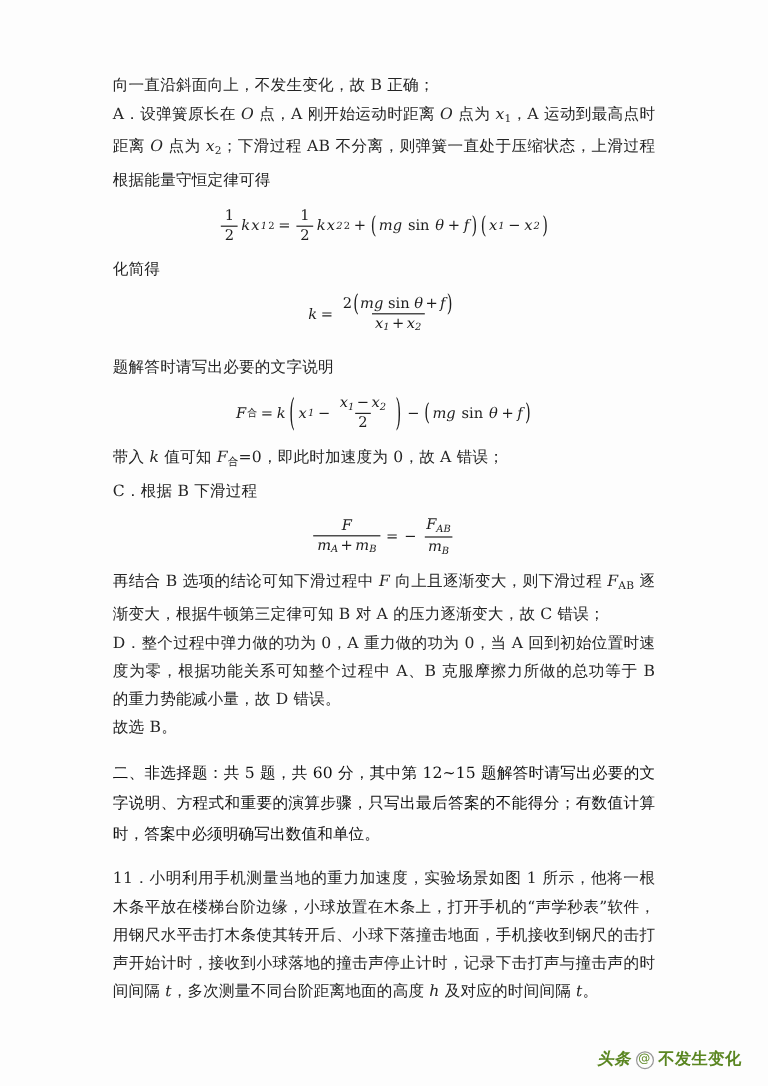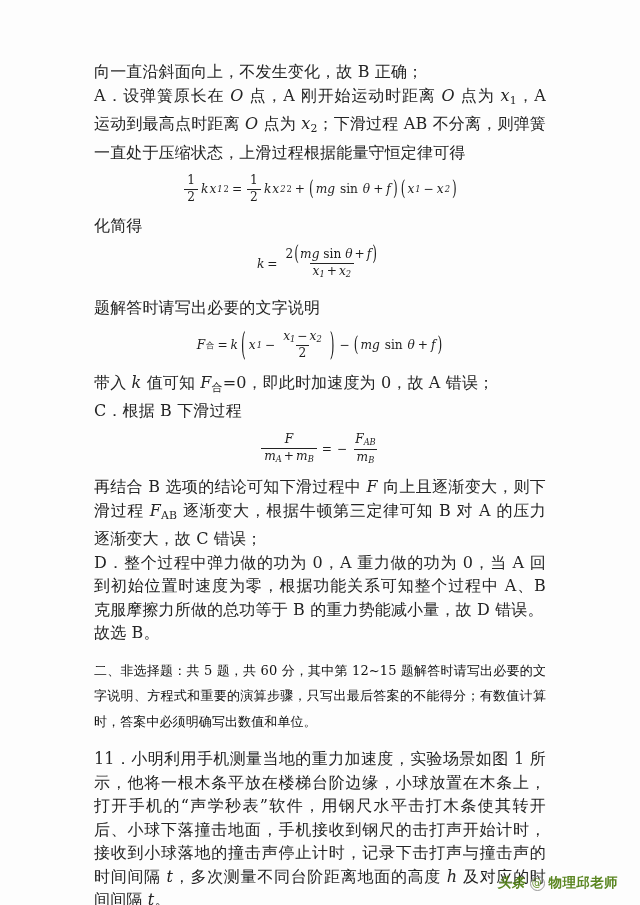--- a/index.html
+++ b/index.html
@@ -22,21 +22,21 @@
     height: 905px;
     background: #fdfdfd;
   }
   .content {
     position: absolute;
     left: 94px;
     top: 60px;
     width: 452px;
   }
   .para {
-    font-size: 16px;
+    font-size: 13px;
     line-height: 23.5px;
     color: #242424;
     text-align: justify;
     letter-spacing: 0.15px;
     margin: 0;
   }
   .bold-block {
     font-weight: normal;
     font-size: 13px;
     line-height: 25.5px;
@@ -230,16 +230,16 @@
 
     <div class="gap-md"></div>
 
     <p class="para">11．小明利用手机测量当地的重力加速度，实验场景如图 1 所示，他将一根木条平放在楼梯台阶边缘，小球放置在木条上，打开手机的“声学秒表”软件，用钢尺水平击打木条使其转开后、小球下落撞击地面，手机接收到钢尺的击打声开始计时，接收到小球落地的撞击声停止计时，记录下击打声与撞击声的时间间隔 <span class="im">t</span>，多次测量不同台阶距离地面的高度 <span class="im">h</span> 及对应的时间间隔 <span class="im">t</span>。</p>
 
   </div>
 
   <div class="watermark">
     <span class="wm-logo">头条</span>
     <span class="wm-at">@</span>
-    <span>物理邱老师</span>
+    <span>不发生变化</span>
   </div>
 
 </div>
 
 </body></html>

